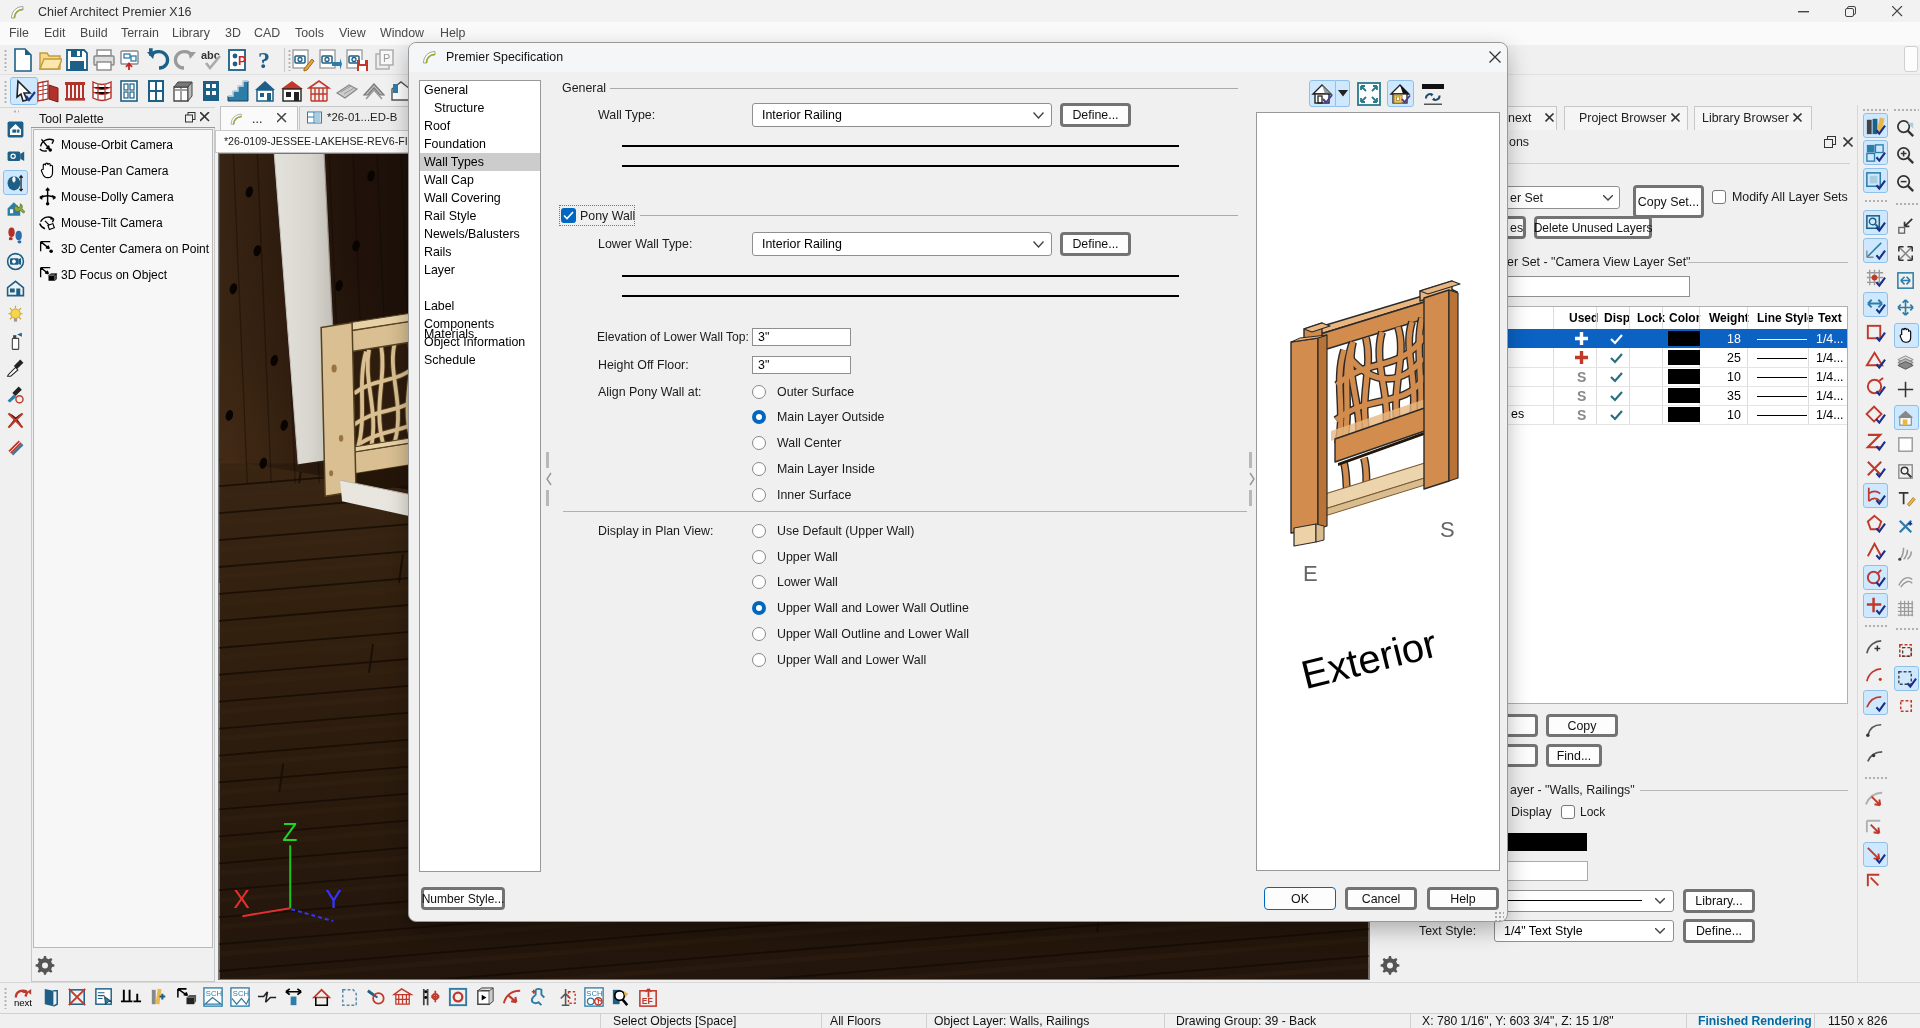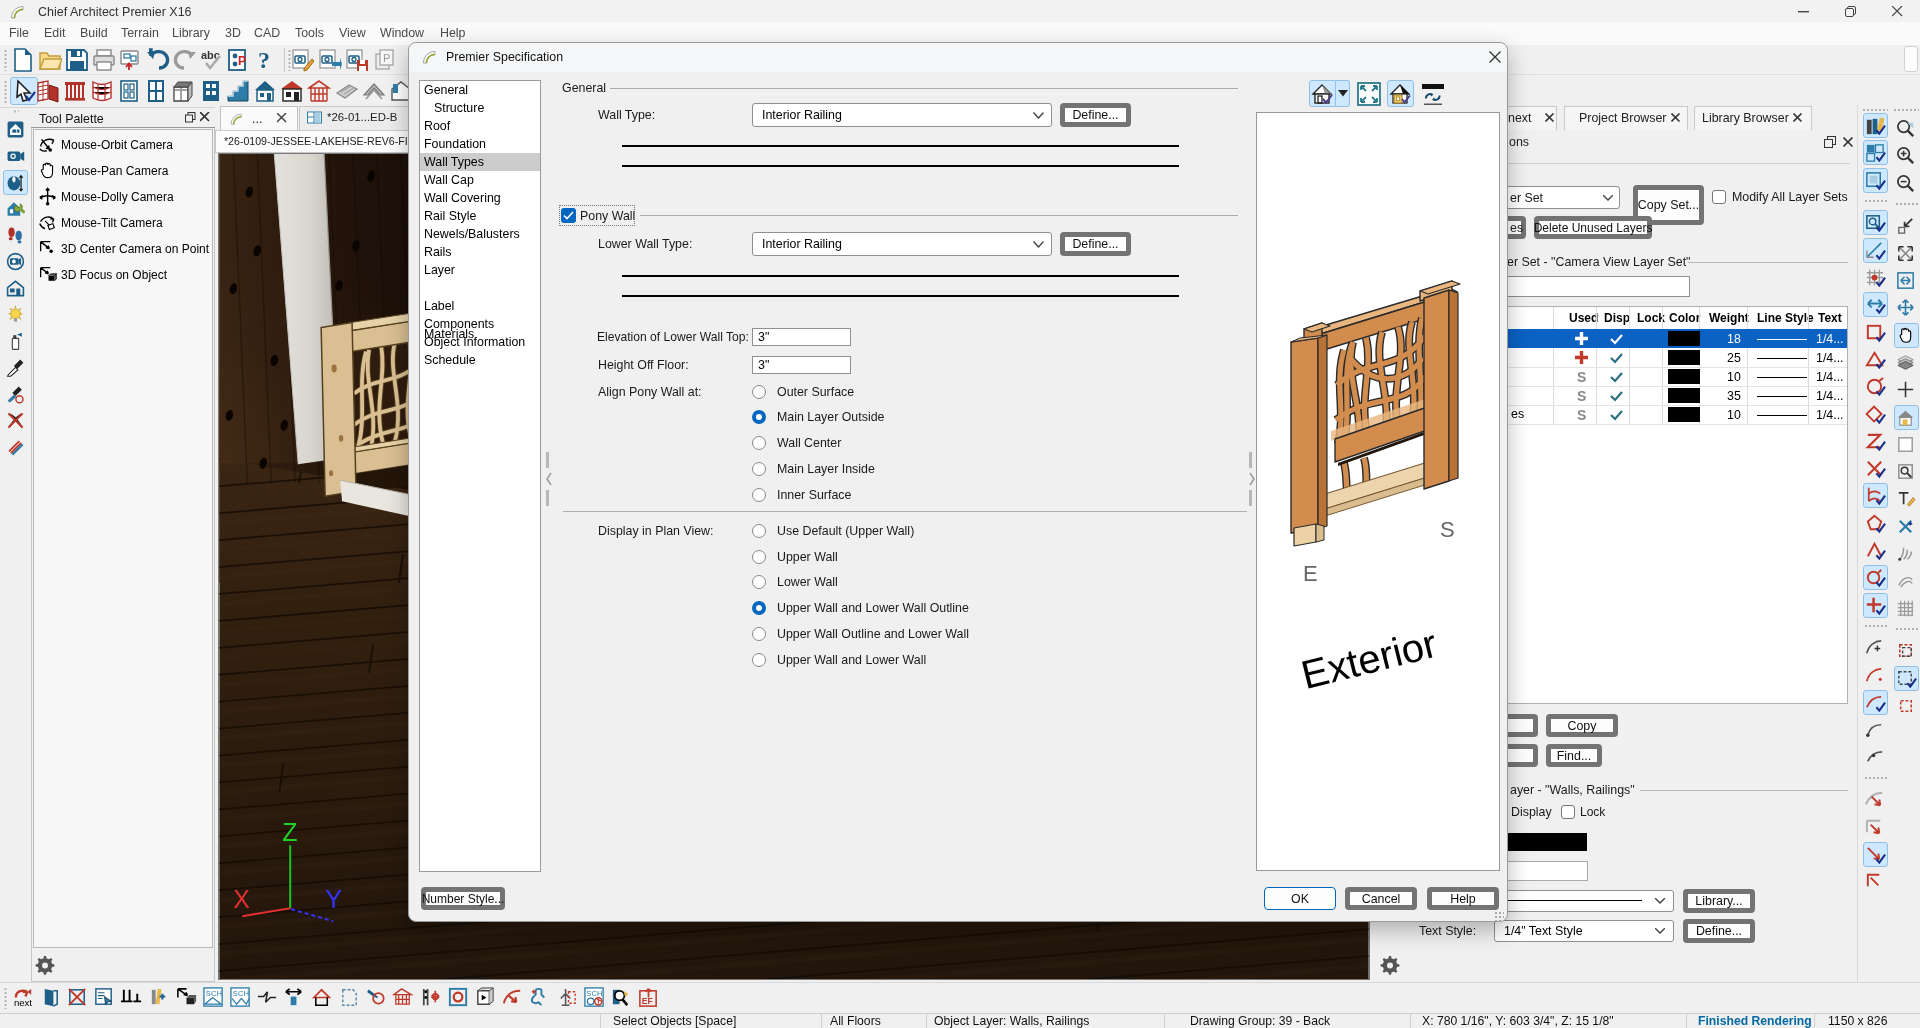--- a/index.html
+++ b/index.html
@@ -1,19 +1,19 @@
 <!DOCTYPE html>
 <html><head><meta charset="utf-8">
 <style>
 html,body{margin:0;padding:0;width:1920px;height:1028px;overflow:hidden;
  font-family:"Liberation Sans",sans-serif;background:#f0f0f0;}
 *{box-sizing:border-box;}
 .abs{position:absolute;}
 .t{position:absolute;white-space:nowrap;color:#1a1a1a;font-size:13px;line-height:1;}
-.btn{position:absolute;background:#fdfdfd;border:5px solid #737373;border-radius:4px;
+.btn{position:absolute;background:#fdfdfd;border:3px solid #737373;border-radius:4px;
  display:flex;align-items:center;justify-content:center;font-size:12.4px;color:#111;white-space:nowrap;}
 .combo{position:absolute;background:#fff;border:1px solid #8f8f8f;border-radius:3px;
  display:flex;align-items:center;font-size:12.4px;color:#000;padding-left:9px;white-space:nowrap;}
 .field{position:absolute;background:#fff;border:1px solid #8f8f8f;font-size:12.4px;color:#000;
  display:flex;align-items:center;padding-left:5px;}
 .radio{position:absolute;width:14px;height:14px;border:1px solid #888;border-radius:50%;background:#fff;}
 .radio.sel{border:none;background:#0067c0;}
 .radio.sel:after{content:"";position:absolute;left:4px;top:4px;width:6px;height:6px;border-radius:50%;background:#fff;}
 .vline{position:absolute;width:1px;background:#c8c8c8;}
 .hline{position:absolute;height:1px;background:#a8a8a8;}
@@ -562,21 +562,21 @@
   </svg>
 <svg class="abs" style="left:1843px;top:137px;" width="11" height="11" viewBox="0 0 11 11">
     <path d="M0.5 0.5 L9.5 9.5 M9.5 0.5 L0.5 9.5" stroke="#333" stroke-width="1.6"></path>
   </svg>
 <div class="hline" style="left:1378px;top:163px;width:472px;background:#d0d0d0;"></div>
 <div class="combo" style="left:1404px;top:186px;width:216px;height:23px;"></div>
 <div class="t" style="left:1510px;top:198px;font-size:12.4px;color:#1a1a1a;font-weight:normal;transform:translateY(-50%);">er Set</div>
 <svg class="abs" style="left:1603px;top:195px;" width="10" height="6" viewBox="0 0 10 6">
     <path d="M0 0 L5 5 L10 0" stroke="#444" stroke-width="1.4" fill="none"></path>
   </svg>
-<div class="btn" style="left:1633px;top:185px;width:71px;height:40px;">Copy Set...</div>
+<div class="btn" style="left:1633px;top:185px;width:71px;height:33px;">Copy Set...</div>
 <div class="abs" style="left:1712px;top:190px;width:14px;height:14px;background:#fff;border:1px solid #777;border-radius:3px;"></div>
 <div class="t" style="left:1732px;top:197px;font-size:12.4px;color:#1a1a1a;font-weight:normal;transform:translateY(-50%);">Modify All Layer Sets</div>
 <div class="btn" style="left:1440px;top:216px;width:86px;height:23px;"></div>
 <div class="t" style="left:1510px;top:228px;font-size:12.4px;color:#1a1a1a;font-weight:normal;transform:translateY(-50%);">es</div>
 <div class="btn" style="left:1534px;top:216px;width:118px;height:23px;font-size:12px;">Delete Unused Layers</div>
 <div class="t" style="left:1507px;top:262px;font-size:12.4px;color:#1a1a1a;font-weight:normal;transform:translateY(-50%);">er Set - "Camera View Layer Set"</div>
 <div class="hline" style="left:1688px;top:262px;width:160px;background:#b8b8b8;"></div>
 <div class="field" style="left:1440px;top:276px;width:250px;height:21px;"></div>
 <div class="abs" style="left:1410px;top:306px;width:438px;height:398px;background:#fff;border:1px solid #b0b0b0;"></div>
 <div class="t" style="left:1569px;top:318px;font-size:12px;color:#000;font-weight:bold;transform:translateY(-50%);">Used</div>
@@ -1003,21 +1003,21 @@
   </svg>
 <svg class="abs" style="left:637px;top:986px" width="23" height="23" viewBox="0 0 24 24">
     <rect x="3" y="5" width="17" height="16" fill="none" stroke="#c0392b" stroke-width="1.6"></rect>
     <path d="M12 3 L12 12 M12 3 L9 6 M12 3 L15 6" stroke="#c0392b" stroke-width="1.8" fill="none"></path>
     <text x="5" y="19" font-size="9" font-weight="bold" fill="#c0392b" font-family="Liberation Sans">EF</text>
   </svg>
 <div class="abs" style="left:0;top:1013px;width:1920px;height:15px;background:#f0f0f0;border-top:1px solid #d0d0d0;"></div>
 <div class="t" style="left:613px;top:1021px;font-size:12.2px;color:#111;font-weight:normal;transform:translateY(-50%);">Select Objects [Space]</div>
 <div class="t" style="left:830px;top:1021px;font-size:12.2px;color:#111;font-weight:normal;transform:translateY(-50%);">All Floors</div>
 <div class="t" style="left:934px;top:1021px;font-size:12.2px;color:#111;font-weight:normal;transform:translateY(-50%);">Object Layer: Walls,  Railings</div>
-<div class="t" style="left:1176px;top:1021px;font-size:12.2px;color:#111;font-weight:normal;transform:translateY(-50%);margin-left:14px;">Drawing Group: 39 - Back</div>
+<div class="t" style="left:1176px;top:1021px;font-size:12.2px;color:#111;font-weight:normal;transform:translateY(-50%);">Drawing Group: 39 - Back</div>
 <div class="t" style="left:1422px;top:1021px;font-size:12.2px;color:#111;font-weight:normal;transform:translateY(-50%);">X: 780 1/16", Y: 603 3/4", Z: 15 1/8"</div>
 <div class="t" style="left:1698px;top:1021px;font-size:12.2px;color:#0369a1;font-weight:bold;transform:translateY(-50%);">Finished Rendering</div>
 <div class="t" style="left:1828px;top:1021px;font-size:12.2px;color:#111;font-weight:normal;transform:translateY(-50%);">1150 x 826</div>
 <div class="vline" style="left:600px;top:1014px;height:14px;background:#d0d0d0;"></div>
 <div class="vline" style="left:821px;top:1014px;height:14px;background:#d0d0d0;"></div>
 <div class="vline" style="left:926px;top:1014px;height:14px;background:#d0d0d0;"></div>
 <div class="vline" style="left:1164px;top:1014px;height:14px;background:#d0d0d0;"></div>
 <div class="vline" style="left:1410px;top:1014px;height:14px;background:#d0d0d0;"></div>
 <div class="vline" style="left:1686px;top:1014px;height:14px;background:#d0d0d0;"></div>
 <div class="vline" style="left:1814px;top:1014px;height:14px;background:#d0d0d0;"></div>

